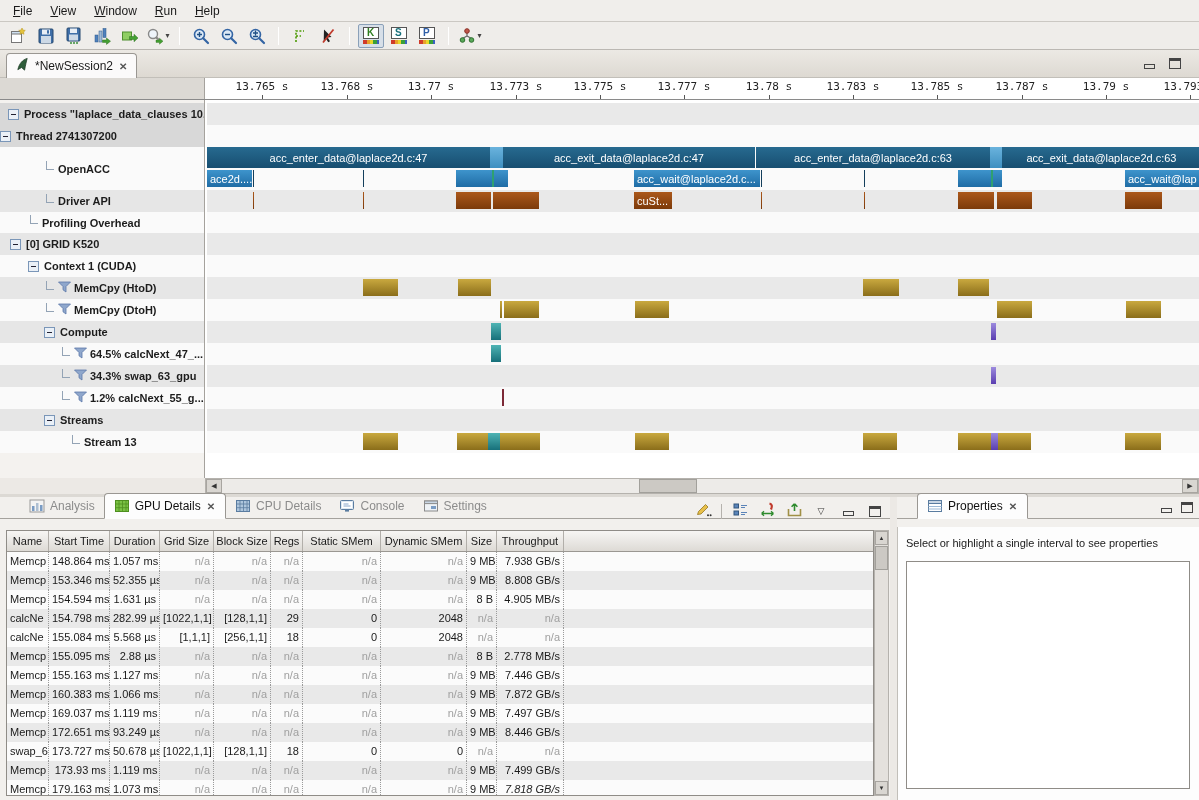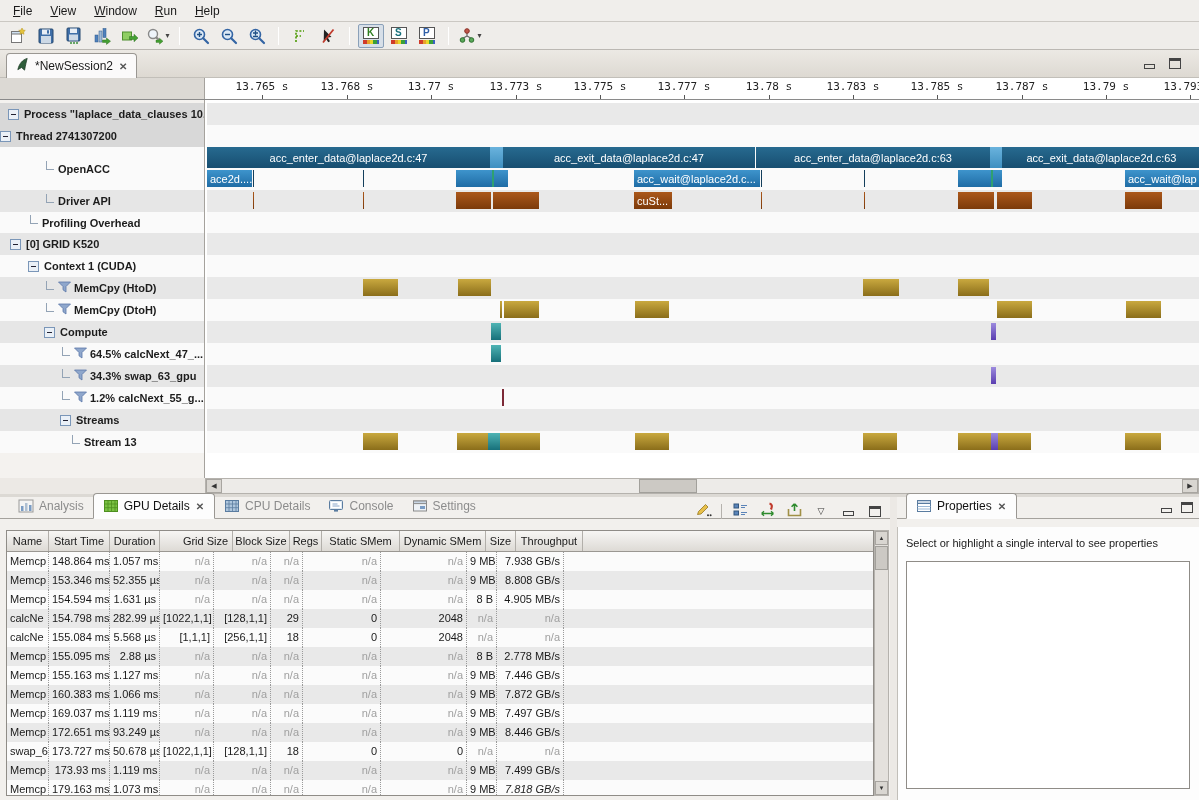--- a/index.html
+++ b/index.html
@@ -74,21 +74,21 @@
   #hscroll { position:absolute; left:205px; top:478px; width:994px; height:16px; background:#edebe8; border:1px solid #b5b2ad; }
   .sbtn { position:absolute; top:0; width:16px; height:14px; background:#d9d6d1; border:1px solid #a8a5a0;
           display:flex; align-items:center; justify-content:center; font-size:7px; color:#333; }
   #hthumb { position:absolute; left:433px; top:0; width:58px; height:14px; background:#ccc9c4; border:1px solid #a2a09b; }
 
   #sash { position:absolute; left:0; top:494px; width:100%; height:3px; background:#dcd9d4; }
 
   
   #bl-panel { position:absolute; left:0; top:497px; width:890px; height:303px; background:#f2f0ed; }
   #br-panel { position:absolute; left:897px; top:497px; width:302px; height:303px; background:#f2f0ed; }
-  .vtabs { position:relative; height:22px; border-bottom:1px solid #a5a29d; display:flex; align-items:flex-end; padding-left:9px;text-align:right; }
+  .vtabs { position:relative; height:22px; border-bottom:1px solid #a5a29d; display:flex; align-items:flex-end; padding-left:20px;text-align:right; }
   .vtab { height:26px; display:flex; align-items:center; gap:5px; padding:0 9px; color:#8c8c8c; margin-bottom:-1px; }
   .vtab.active { background:#fdfdfd; border:1px solid #9a9792; border-bottom:1px solid #fdfdfd; border-radius:4px 4px 0 0; color:#111; }
   .vtab .ticon { display:flex; }
   .vtoolbar { position:absolute; right:6px; top:5px; display:flex; align-items:center; gap:9px; }
   .vtb { display:flex; align-items:center; justify-content:center; width:18px; height:18px; }
   .vtb-sep { width:1px; height:15px; background:#b5b2ad; }
   .tri-down { font-size:9px; color:#333; }
 
   
   #gpu-table { position:absolute; left:6px; top:33px; width:868px; height:266px; background:#fdfdfd;
@@ -367,21 +367,21 @@
             </svg></span>
           <span class="tlabel">34.3% swap_63_gpu</span>
         </div>
         <div class="trow" style="top: 287px; height: 22px; background: rgb(250, 250, 250); padding-left: 62px;">
           <span class="elb"></span>
           <span class="funnel"><svg width="13" height="12" viewBox="0 0 13 12">
               <path d="M0.5 1 h12 l-4.5 4.5 v5.5 l-3-2.2 V5.5z" fill="#8fa7cc" stroke="#5a77a8" stroke-width="0.8"></path>
             </svg></span>
           <span class="tlabel">1.2% calcNext_55_g...</span>
         </div>
-        <div class="trow" style="top: 309px; height: 22px; background: rgb(230, 230, 230); padding-left: 60px;">
+        <div class="trow" style="top: 309px; height: 22px; background: rgb(230, 230, 230); padding-left: 44px;">
           <span class="tgl"></span>
           <span class="tlabel">Streams</span>
         </div>
         <div class="trow" style="top: 331px; height: 22px; background: rgb(250, 250, 250); padding-left: 72px;">
           <span class="elb"></span>
           <span class="tlabel">Stream 13</span>
         </div>
       </div>
     <div id="tl-canvas">
         <div class="tlrow" style="top: 3px; height: 22px; background: rgb(233, 233, 233);"></div>
@@ -564,21 +564,21 @@
         </span>
         <span class="vtb">
           <span class="ico-max"></span>
         </span>
       </div>
     <div id="gpu-table">
         <div class="tr head">
           <div class="th" style="width: 42px;">Name</div>
           <div class="th" style="width: 61px;">Start Time</div>
           <div class="th" style="width: 50px;">Duration</div>
-          <div class="th" style="width: 54px; margin-left: 19px;">Grid Size</div>
+          <div class="th" style="width: 54px;">Grid Size</div>
           <div class="th" style="width: 57px;">Block Size</div>
           <div class="th" style="width: 32px;">Regs</div>
           <div class="th" style="width: 78px;">Static SMem</div>
           <div class="th" style="width: 86px;">Dynamic SMem</div>
           <div class="th" style="width: 30px;">Size</div>
           <div class="th" style="width: 67px;">Throughput</div>
           <div class="th fill"></div>
         </div>
         <div class="tr odd">
           <div class="td l" style="width: 42px;">Memcp</div>

